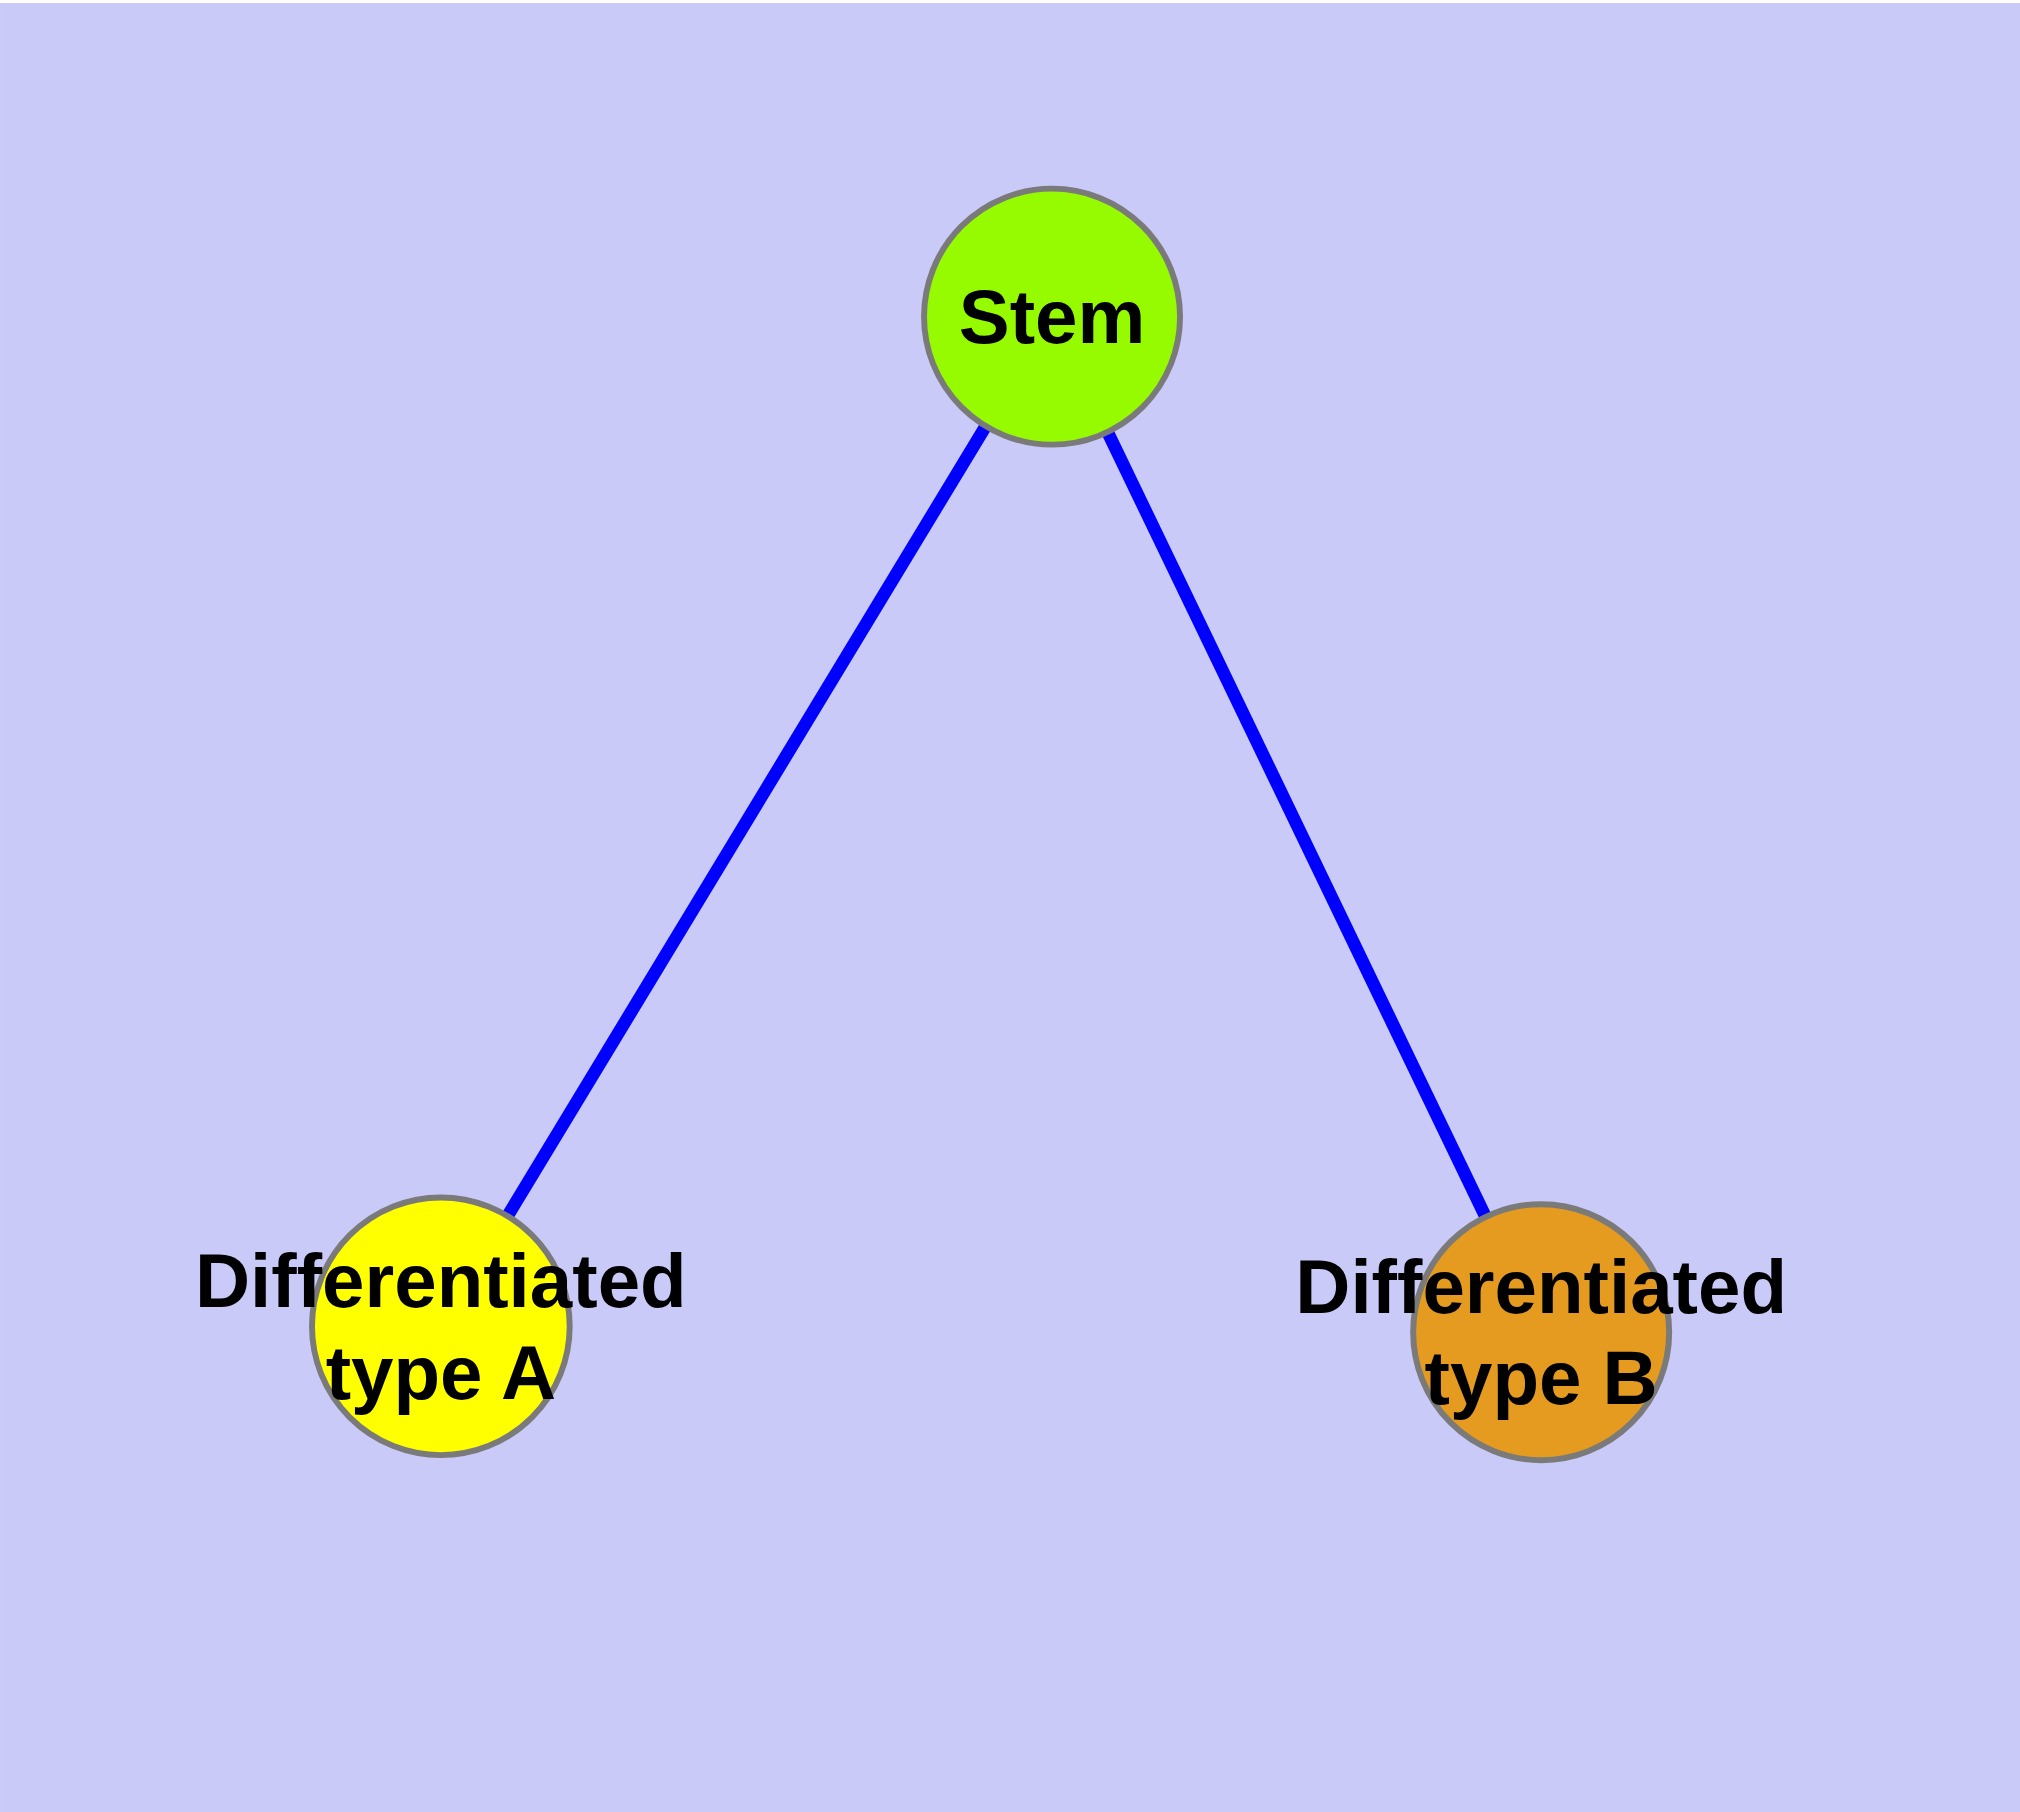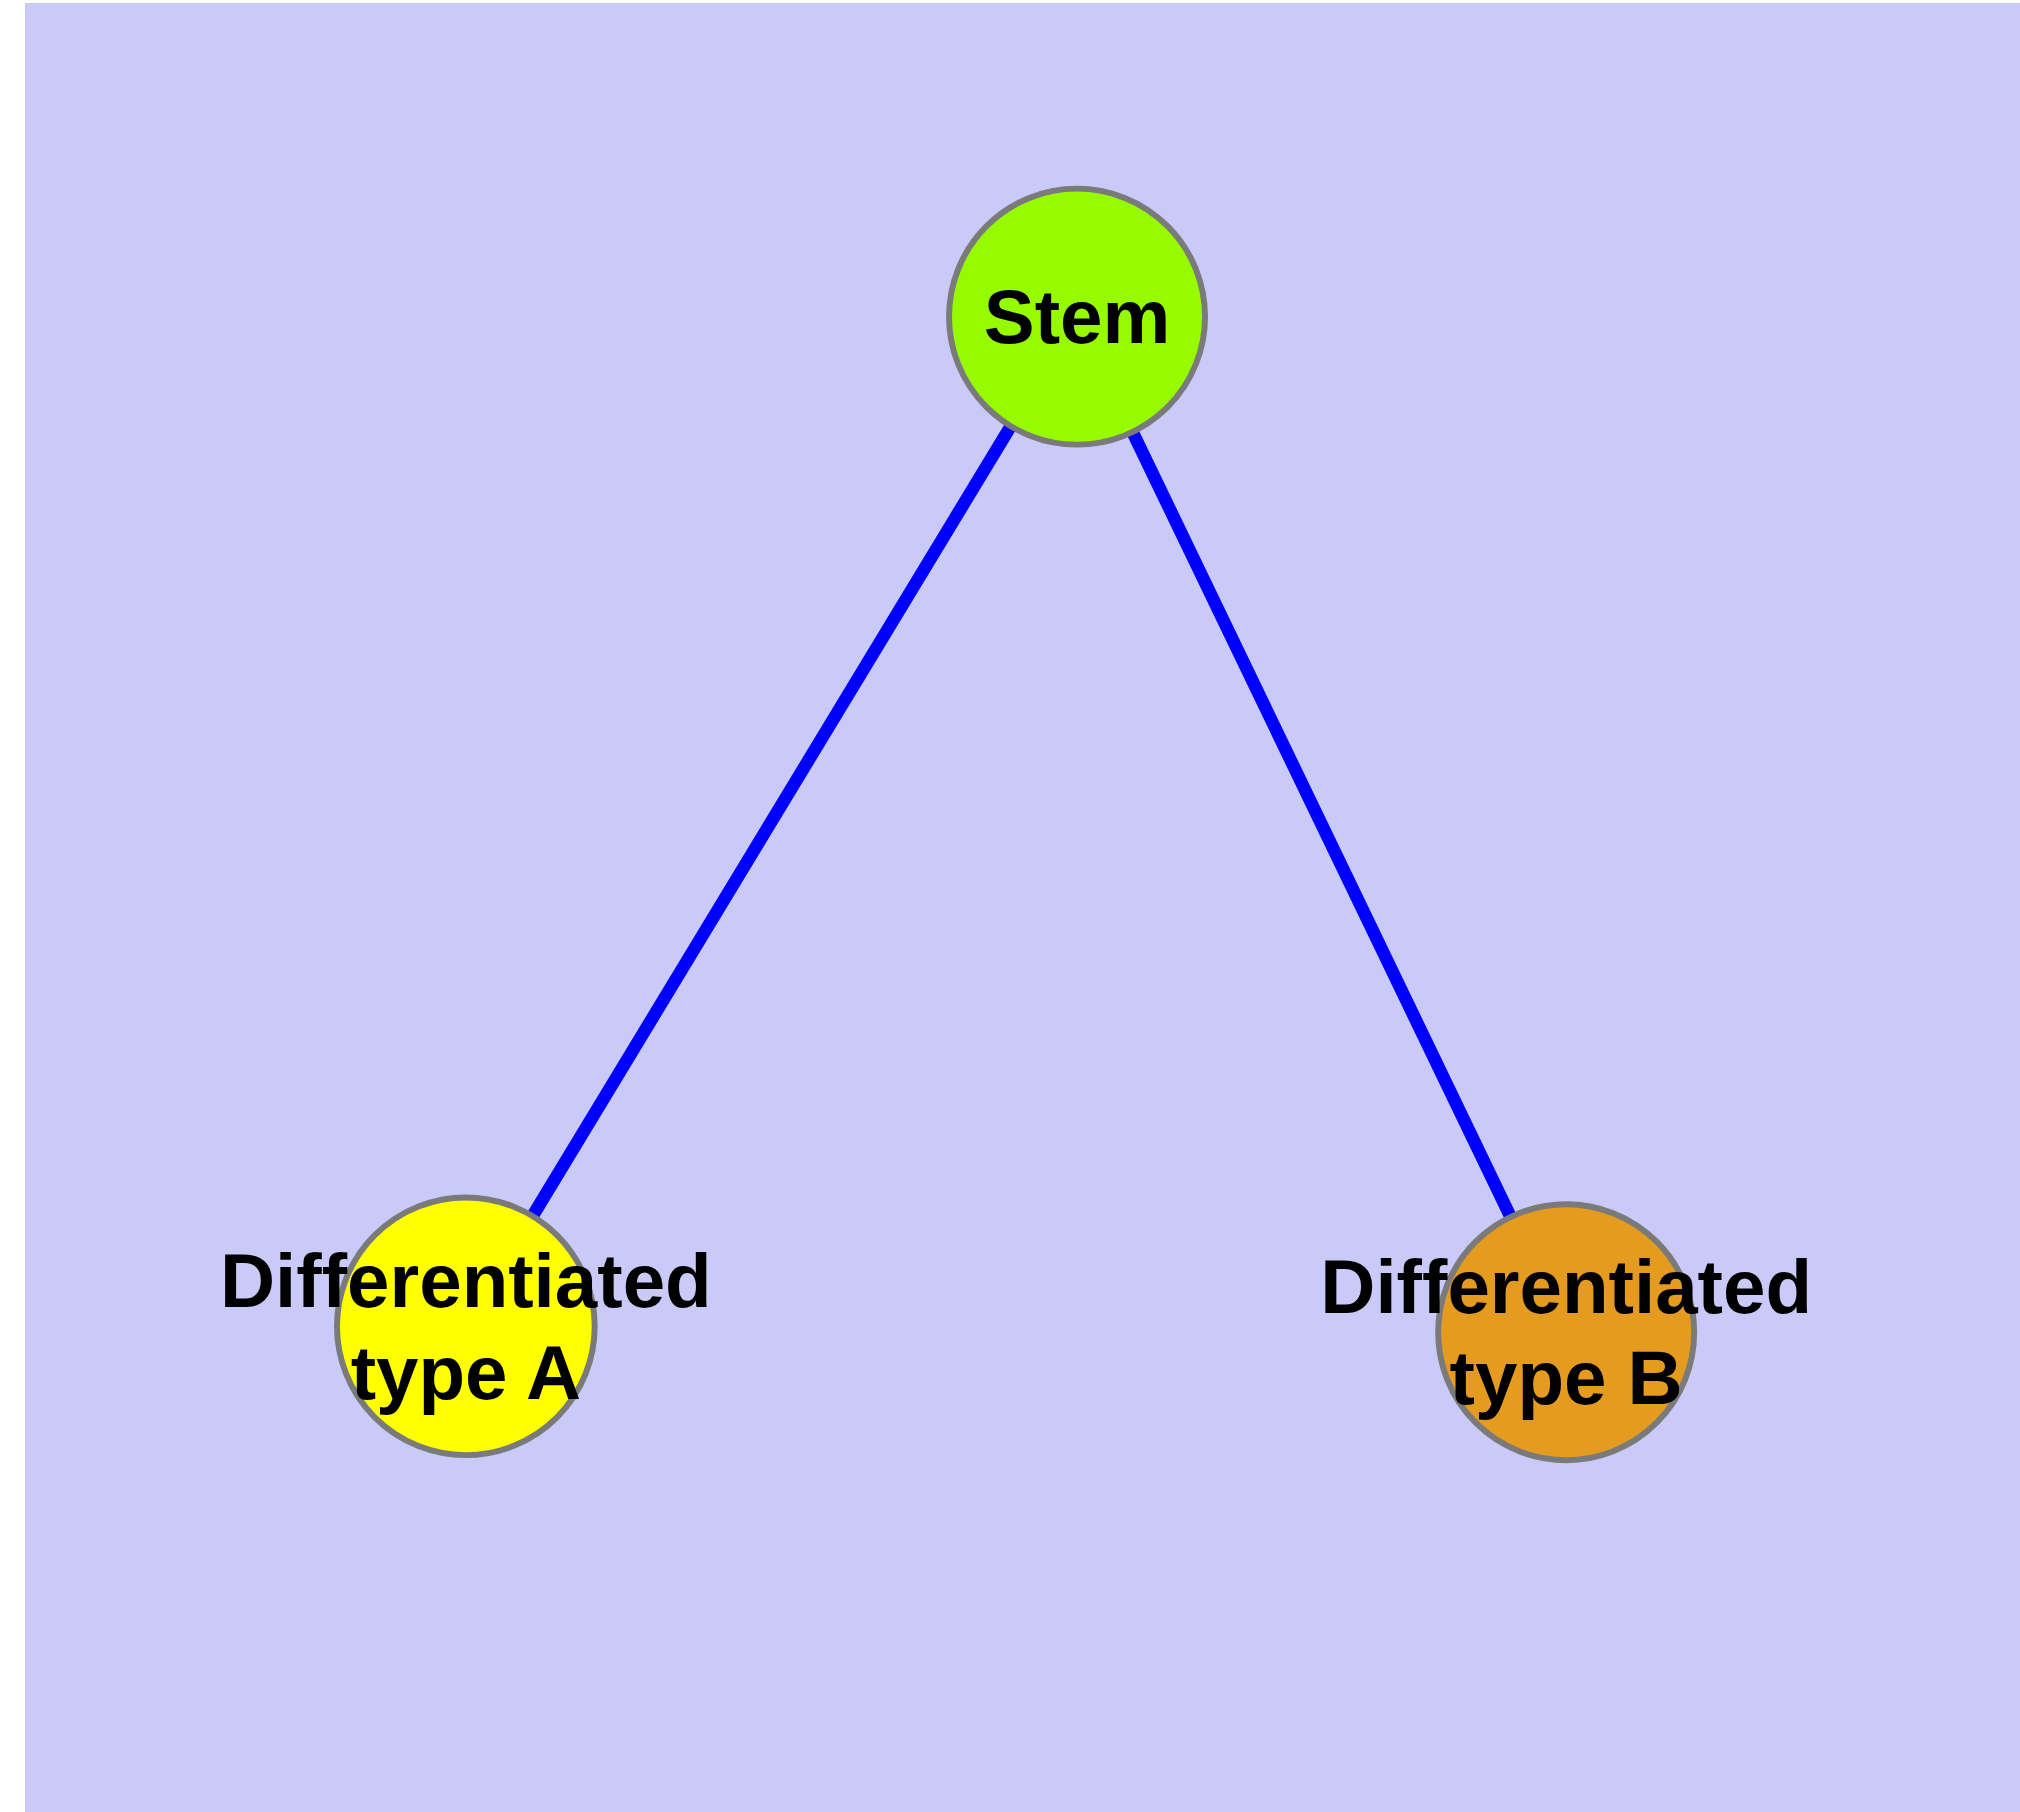--- a/index.html
+++ b/index.html
@@ -8,21 +8,20 @@
     width: 2021px;
     height: 1812px;
     overflow: hidden;
     background: #ffffff;
     font-family: "Liberation Sans", sans-serif;
   }
   .canvas-wrap {
     position: relative;
     width: 1625px;
     height: 1812px;
-    margin-left: 25px;
   }
   .top-strip {
     position: absolute;
     top: 0; left: 0;
     width: 2021px;
     height: 3.4px;
   }
   svg.graph {
     position: absolute;
     top: 3.4px;

